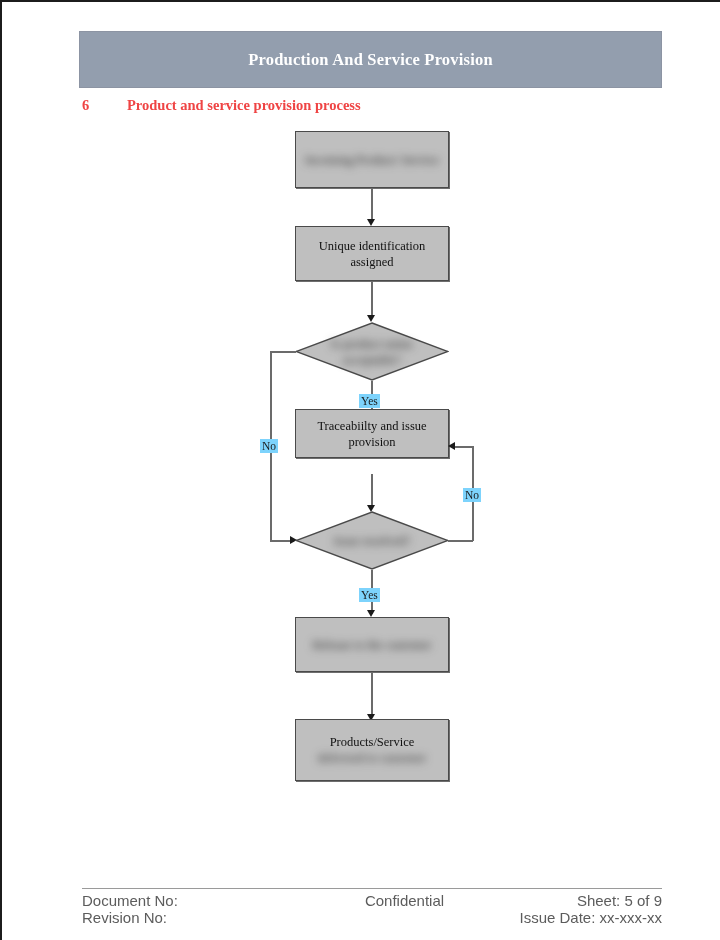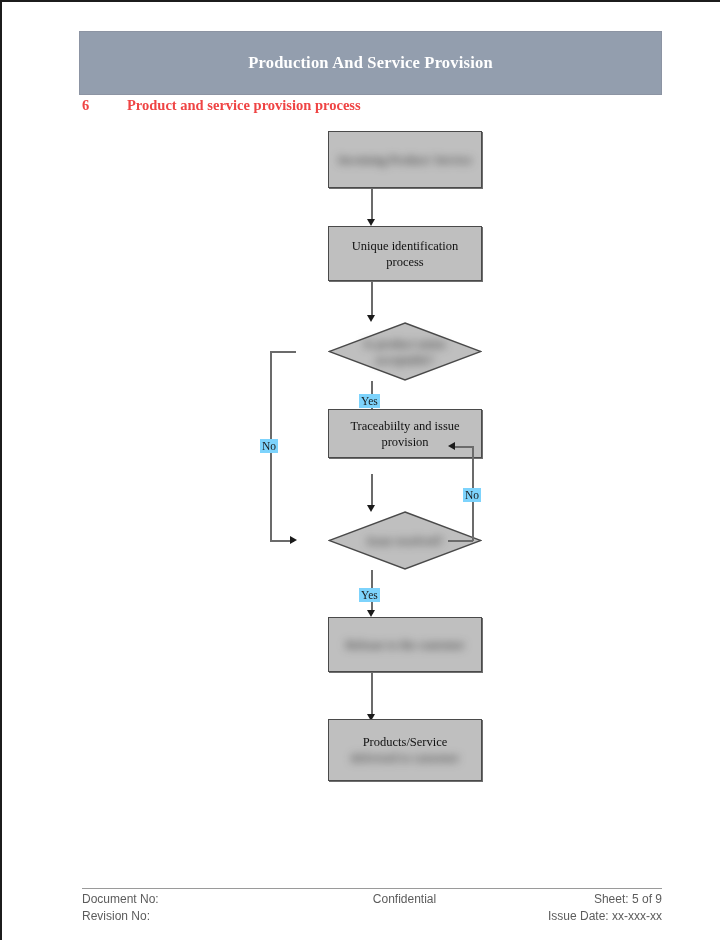--- a/index.html
+++ b/index.html
@@ -26,21 +26,21 @@
     border-top: 2px solid #1c1c1c;
     background: #ffffff;
   }
 
   
   #header-banner {
     position: absolute;
     left: 77px;
     top: 29px;
     width: 583px;
-    height: 64px;
+    height: 57px;
     background: #939eae;
     border: 1px solid #8c94a3;
     box-sizing: border-box;
     display: flex;
     align-items: center;
     justify-content: center;
   }
   #header-title {
     color: #ffffff;
     font-family: "Liberation Serif", serif;
@@ -80,21 +80,20 @@
     position: absolute;
     box-sizing: border-box;
     display: flex;
     align-items: center;
     justify-content: center;
     text-align: center;
     font-family: "Liberation Serif", serif;
     font-size: 12.5px;
     color: #111111;
     line-height: 1.28;
-    margin-left: 33px;
   }
 
   .process-box {
     background: #bfbfbf;
     border: 1px solid #4a4a4a;
     box-shadow: 1px 1px 0 #6e6e6e;
   }
   .process-box .node-label {
     padding: 0 8px;
   }
@@ -178,21 +177,21 @@
     width: 580px;
     height: 1px;
     background: #9a9a9a;
   }
   #footer {
     position: absolute;
     left: 80px;
     top: 890px;
     width: 580px;
     font-family: "Liberation Sans", sans-serif;
-    font-size: 12px;
+    font-size: 15px;
     color: #5c5c5c;
   }
   .footer-row {
     display: flex;
     align-items: baseline;
     height: 17px;
   }
   .f-left  { flex: 0 0 245px; text-align: left; }
   .f-mid   { flex: 1 1 auto;  text-align: center; }
   .f-right { flex: 0 0 180px; text-align: right; }
@@ -215,21 +214,21 @@
     <div class="node process-box" style="left:293px; top:129px; width:154px; height:57px;">
       <span class="node-label redacted">Incoming Product/ Service</span>
     </div>
 
     <div class="conn conn-v" style="left:369px; top:186px; height:32px;"></div>
     <div class="arrow-down" style="left:365px; top:217px;"></div>
 
     <div class="node process-box" style="left:293px; top:224px; width:154px; height:55px;">
       <span class="node-label">
         <span class="partial-top">Unique identification</span>
-        <span class="partial-top">process</span>
+        <span class="partial-top">assigned</span>
       </span>
     </div>
 
     <div class="conn conn-v" style="left:369px; top:279px; height:36px;"></div>
     <div class="arrow-down" style="left:365px; top:313px;"></div>
 
     <div class="node decision" style="left:293px; top:320px; width:154px; height:59px;">
       <svg class="diamond-shape" viewBox="0 0 154 59" preserveAspectRatio="none">
         <polygon points="77,1 153,29.5 77,58 1,29.5" fill="#bfbfbf" stroke="#4a4a4a" stroke-width="1.4"></polygon>
       </svg>

